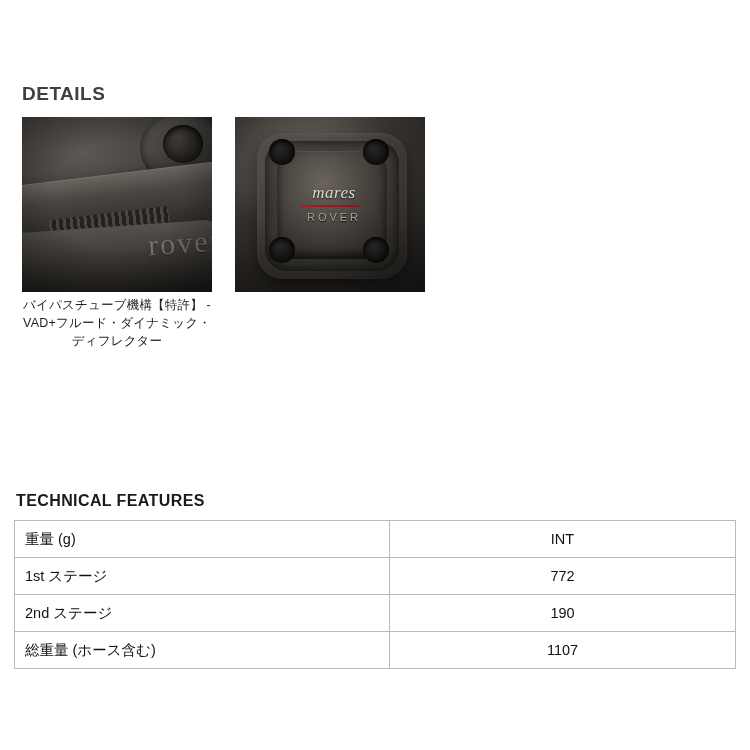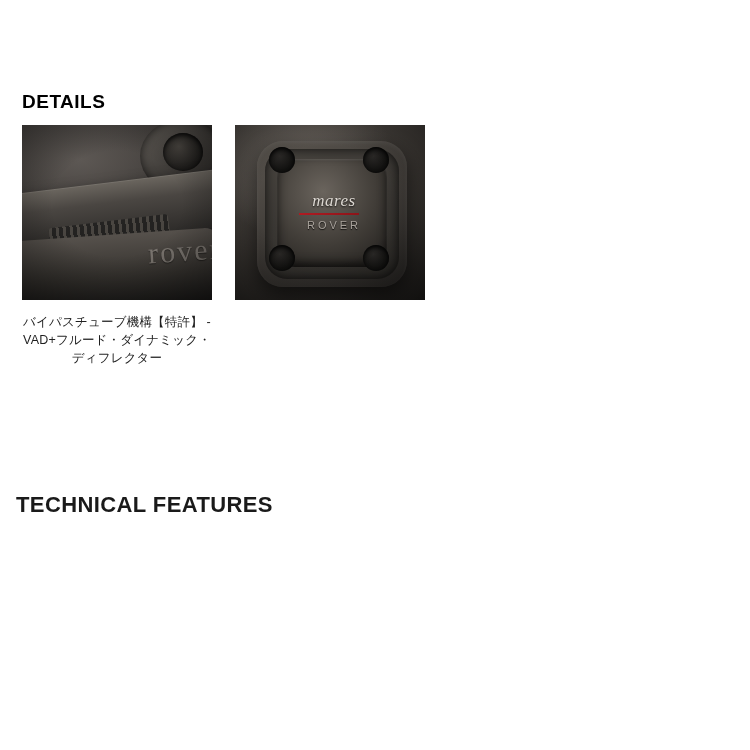--- a/index.html
+++ b/index.html
@@ -24,22 +24,22 @@
   .details-section {
     position: absolute;
     left: 22px;
     top: 84px;
     width: 706px;
   }
   .section-title {
     font-size: 19px;
     font-weight: bold;
     letter-spacing: 0.5px;
-    color: #000000;
-    margin: 8px 0 12px 0;
+    color: #404040;
+    margin: 0 0 12px 0;
     line-height: 1.1;
   }
   .details-row {
     display: flex;
     align-items: flex-start;
     gap: 23px;
   }
   .detail-item {
     width: 190px;
   }
@@ -186,38 +186,38 @@
     color: #a8a29b;
     text-shadow: 0 1px 1px rgba(0,0,0,0.8);
   }
   .p2-vign {
     position: absolute;
     inset: 0;
     background: radial-gradient(ellipse 80% 75% at 48% 45%, rgba(0,0,0,0) 45%, rgba(0,0,0,0.5) 100%);
   }
 
   .caption {
-    margin-top: 13px;
+    margin-top: 4px;
     font-size: 12.5px;
     line-height: 1.45;
     color: #1f1f1f;
     letter-spacing: 0.2px;
   }
   .caption.center { text-align: center; }
   .caption.left { text-align: left; }
 
   
   .tech-section {
     position: absolute;
     left: 14px;
     top: 492px;
     width: 722px;
   }
   .tech-title {
-    font-size: 22px;
+    font-size: 16px;
     font-weight: bold;
     letter-spacing: 0.4px;
     margin: 0 0 10px 2px;
   }
   table.tech {
     border-collapse: collapse;
     width: 722px;
     table-layout: fixed;
   }
   table.tech th, table.tech td {
@@ -275,15 +275,37 @@
           <div class="p2-model">ROVER</div>
           <div class="p2-vign"></div>
         </div>
       </div>
 
     </div>
   </div>
 
   <div class="tech-section">
     <h2 class="tech-title">TECHNICAL FEATURES</h2>
+    <table class="tech">
+      <thead>
+        <tr>
+          <th class="label-col">重量 (g)</th>
+          <th class="value-col">INT</th>
+        </tr>
+      </thead>
+      <tbody>
+        <tr>
+          <td class="label-col">1st ステージ</td>
+          <td class="value-col">772</td>
+        </tr>
+        <tr>
+          <td class="label-col">2nd ステージ</td>
+          <td class="value-col">190</td>
+        </tr>
+        <tr>
+          <td class="label-col">総重量 (ホース含む)</td>
+          <td class="value-col">1107</td>
+        </tr>
+      </tbody>
+    </table>
   </div>
 
 </div>
 
 </body></html>

